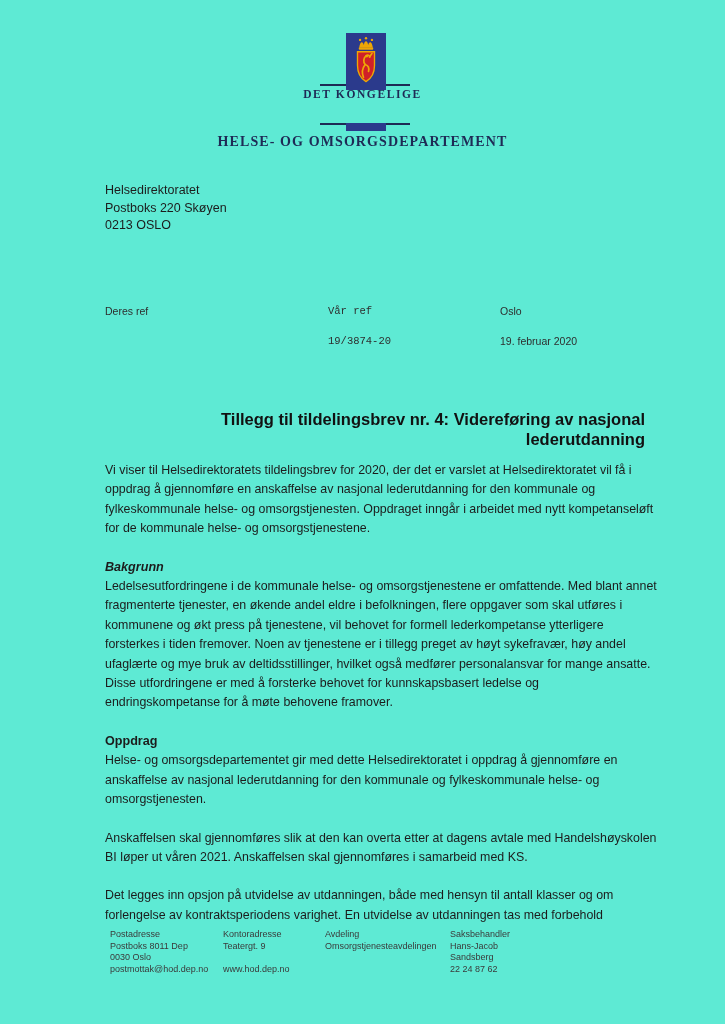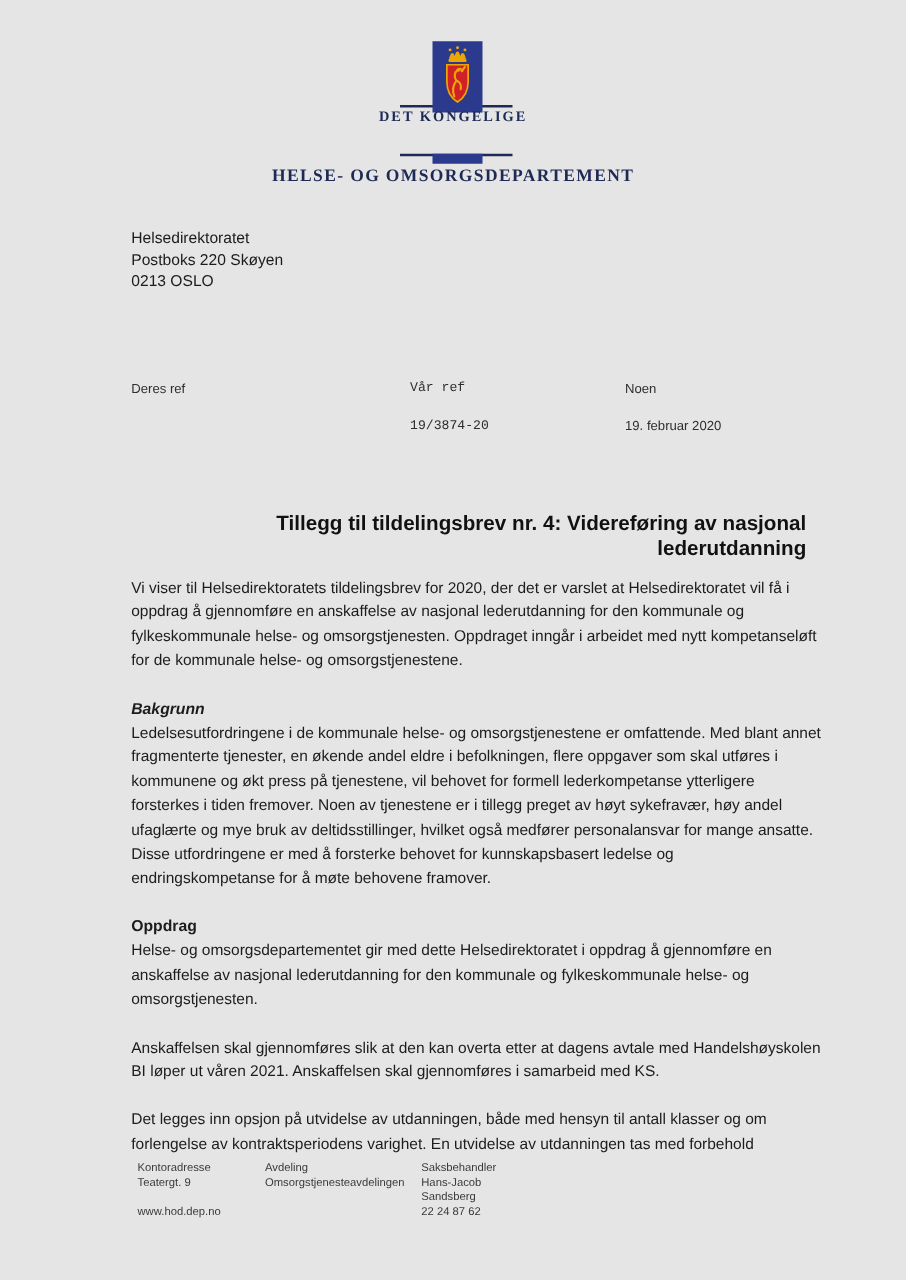--- a/index.html
+++ b/index.html
@@ -6,21 +6,21 @@
     --banner:#2b3a8c;
     --lhtext:#1e2a55;
     --shield-red:#d02028;
     --shield-gold:#eda705;
   }
   *{margin:0;padding:0;box-sizing:border-box;}
   html,body{background:#ffffff;}
   .page{
     position:relative;
     width:725px;height:1024px;
-    background:#e5e5e5;
+    background:#5eead4;
     font-family:"Liberation Sans", sans-serif;
     color:#1a1a1a;
     overflow:hidden;
   }
 
   
   .emblem-rule{position:absolute;left:320px;width:90px;height:1.5px;background:var(--lhtext);}
   .rule-top{top:84px;}
   .rule-bottom{top:123px;}
   .banner{
@@ -104,40 +104,46 @@
 
   <div class="recipient">
     <div>Helsedirektoratet</div>
     <div>Postboks 220 Skøyen</div>
     <div>0213 OSLO</div>
   </div>
 
   <div>
     <span class="ref-label col-deres">Deres ref</span>
     <span class="ref-label col-var">Vår ref</span>
-    <span class="ref-label col-dato">Noen</span>
+    <span class="ref-label col-dato">Oslo</span>
     <span class="ref-value col-deres"></span>
     <span class="ref-value col-var">19/3874-20</span>
     <span class="ref-value col-dato">19. februar 2020</span>
   </div>
 
   <div class="letter-body">
     <h1 class="letter-title">Tillegg til tildelingsbrev nr. 4: Videreføring av nasjonal lederutdanning</h1>
     <p>Vi viser til Helsedirektoratets tildelingsbrev for 2020, der det er varslet at Helsedirektoratet vil få i oppdrag å gjennomføre en anskaffelse av nasjonal lederutdanning for den kommunale og fylkeskommunale helse- og omsorgstjenesten. Oppdraget inngår i arbeidet med nytt kompetanseløft for de kommunale helse- og omsorgstjenestene.</p>
 
     <h2 class="sec-heading italic">Bakgrunn</h2>
     <p>Ledelsesutfordringene i de kommunale helse- og omsorgstjenestene er omfattende. Med blant annet fragmenterte tjenester, en økende andel eldre i befolkningen, flere oppgaver som skal utføres i kommunene og økt press på tjenestene, vil behovet for formell lederkompetanse ytterligere forsterkes i tiden fremover. Noen av tjenestene er i tillegg preget av høyt sykefravær, høy andel ufaglærte og mye bruk av deltidsstillinger, hvilket også medfører personalansvar for mange ansatte. Disse utfordringene er med å forsterke behovet for kunnskapsbasert ledelse og endringskompetanse for å møte behovene framover.</p>
 
     <h2 class="sec-heading">Oppdrag</h2>
     <p>Helse- og omsorgsdepartementet gir med dette Helsedirektoratet i oppdrag å gjennomføre en anskaffelse av nasjonal lederutdanning for den kommunale og fylkeskommunale helse- og omsorgstjenesten.</p>
     <p>Anskaffelsen skal gjennomføres slik at den kan overta etter at dagens avtale med Handelshøyskolen BI løper ut våren 2021. Anskaffelsen skal gjennomføres i samarbeid med KS.</p>
     <p class="last">Det legges inn opsjon på utvidelse av utdanningen, både med hensyn til antall klasser og om forlengelse av kontraktsperiodens varighet. En utvidelse av utdanningen tas med forbehold</p>
   </div>
 
   <div class="footer">
+    <div class="fcol fcol-1">
+      <div class="fline">Postadresse</div>
+      <div class="fline">Postboks 8011 Dep</div>
+      <div class="fline">0030 Oslo</div>
+      <div class="fline">postmottak@hod.dep.no</div>
+    </div>
     <div class="fcol fcol-2">
       <div class="fline">Kontoradresse</div>
       <div class="fline">Teatergt. 9</div>
       <div class="fline"></div>
       <div class="fline">www.hod.dep.no</div>
     </div>
     <div class="fcol fcol-4">
       <div class="fline">Avdeling</div>
       <div class="fline">Omsorgstjenesteavdelingen</div>
       <div class="fline"></div>

